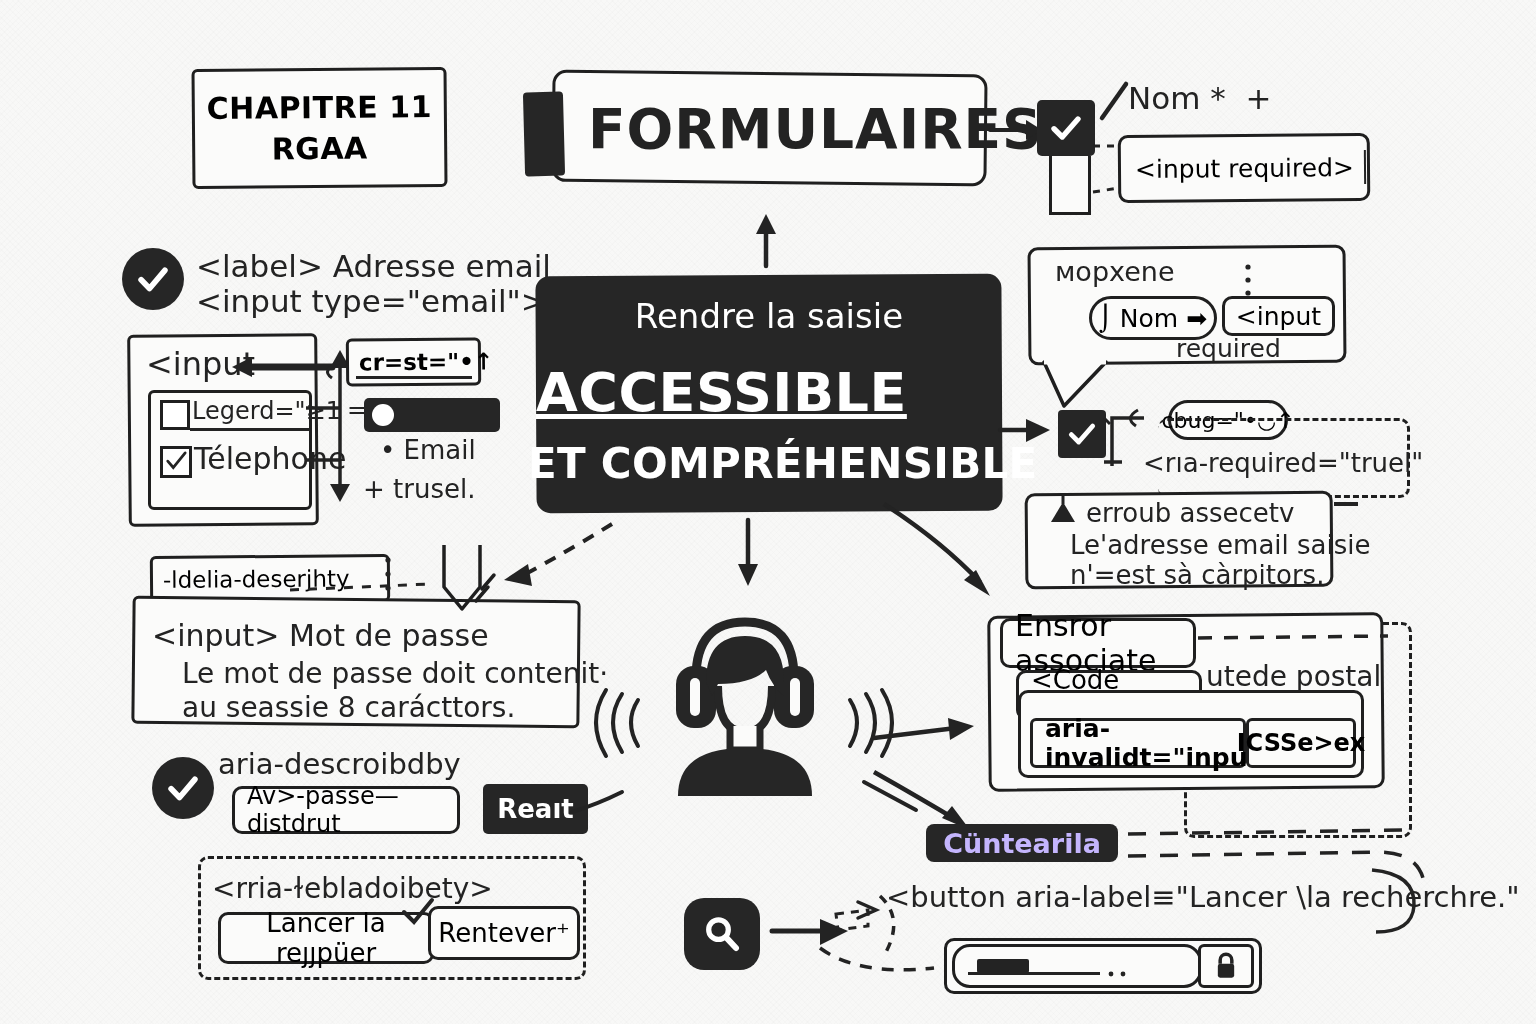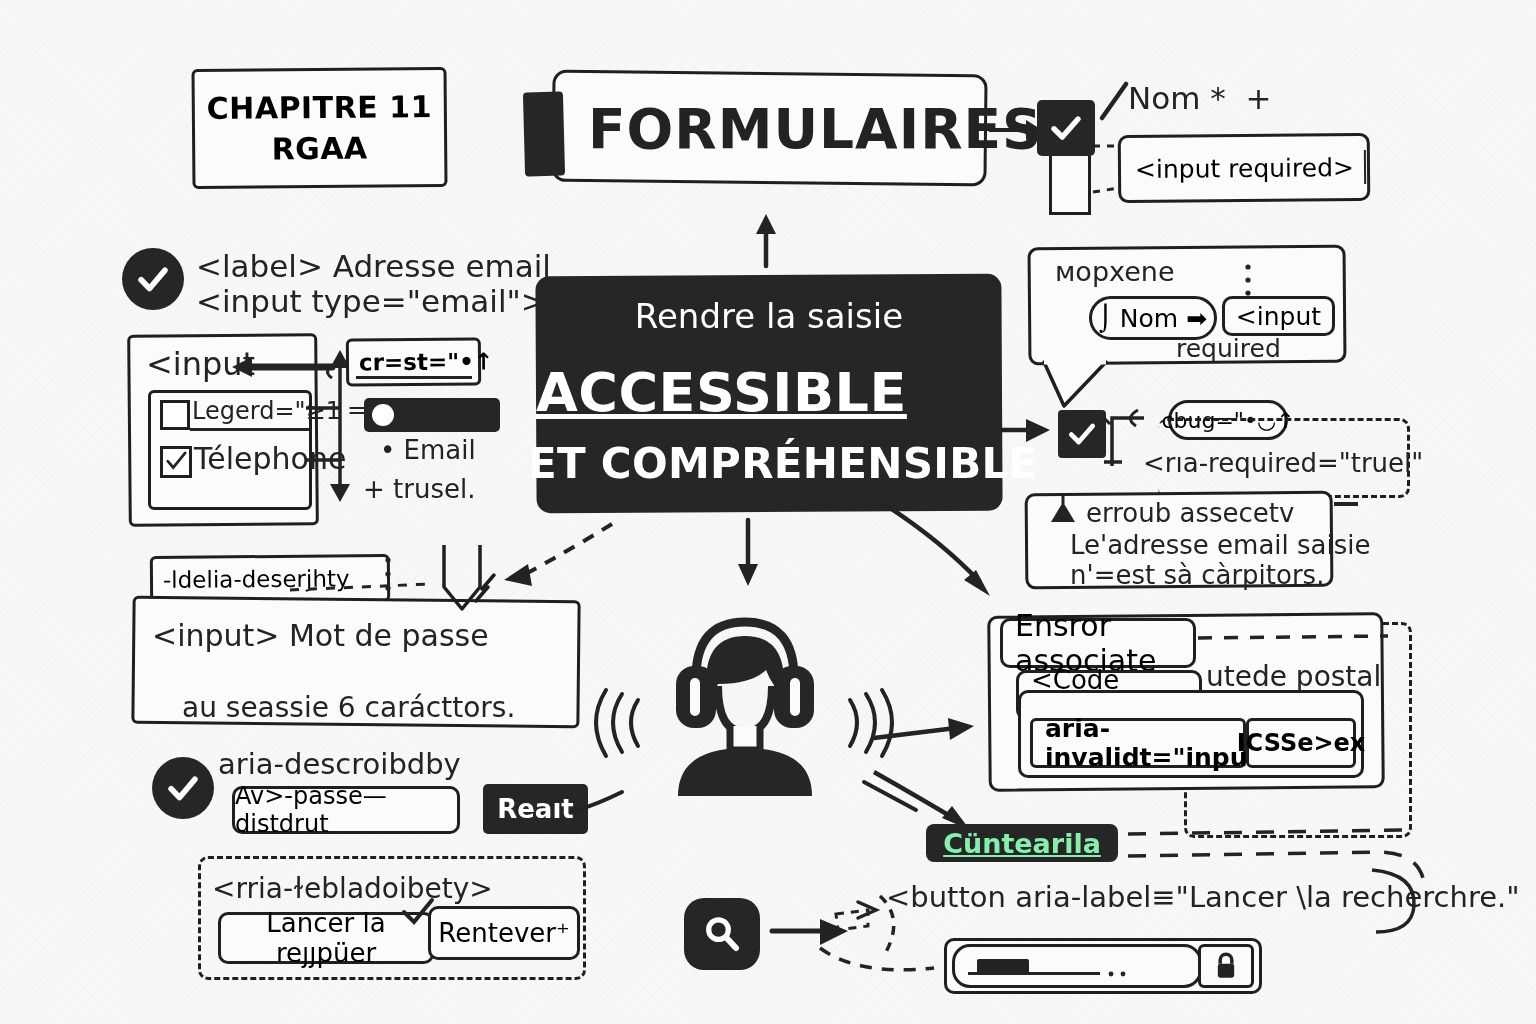--- a/index.html
+++ b/index.html
@@ -132,21 +132,22 @@
     <path d="M10,0 L40,0 L16,16 Z" fill="#fbfbfa" stroke="#1f1f1f" stroke-width="3"></path>
   </svg>
   <svg style="left:384px;top:556px;width:14px;height:46px;">
     <circle cx="4" cy="4" r="2.6" fill="#232323"></circle>
     <circle cx="4" cy="18" r="2.6" fill="#232323"></circle>
     <circle cx="4" cy="32" r="2.6" fill="#232323"></circle>
   </svg>
 
   <div class="box r6 skew2" style="left:132px;top:598px;width:448px;height:128px;"></div>
   <div class="t" style="left:152px;top:618px;font-size:30px;">&lt;input&gt; Mot de passe</div>
-  <div class="t" style="left:182px;top:691px;font-size:28px;">au seassie 6 carácttors.</div>
+  <div class="t" style="left:182px;top:657px;font-size:28px;">Le mot de passe doit contenit·</div>
+  <div class="t" style="left:182px;top:691px;font-size:28px;">au seassie 8 carácttors.</div>
 
   <svg style="left:432px;top:545px;width:72px;height:70px;">
     <path d="M12,0 L12,42 L30,64 L48,42 L48,0" stroke="#1f1f1f" stroke-width="3.5" fill="none" stroke-linejoin="round"></path>
     <path d="M50,44 L62,30" stroke="#1f1f1f" stroke-width="3.5" fill="none" stroke-linecap="round"></path>
     <path d="M44,56 L56,42" stroke="#1f1f1f" stroke-width="3.5" fill="none" stroke-linecap="round"></path>
   </svg>
   <svg style="left:290px;top:566px;width:150px;height:30px;">
     <path d="M0,24 L140,18" stroke="#232323" stroke-width="3" stroke-dasharray="9 9" fill="none"></path>
   </svg>
 
@@ -155,21 +156,21 @@
     <path d="M28,44 L4,60 L32,66 Z" fill="#232323"></path>
   </svg>
 
   <div style="position:absolute;left:152px;top:757px;width:62px;height:62px;border-radius:50%;background:#262626;display:flex;align-items:center;justify-content:center;">
     <svg viewBox="0 0 24 24" width="38" height="38">
       <path d="M4.5 12.5 L9.8 18 L19.5 6.5" stroke="#fff" stroke-width="3.6" fill="none" stroke-linecap="round" stroke-linejoin="round"></path>
     </svg>
   </div>
   <div class="t" style="left:218px;top:747px;font-size:29px;">aria-descroibdby</div>
   <div class="box r10" style="left:232px;top:786px;width:228px;height:48px;border-width:3.5px;">
-    <div class="lft" style="height:100%;">
+    <div class="lft" style="height:100%;padding-left:12px;">
       <span style="font-size:24px;">Av&gt;-passe—distdrut</span>
     </div>
   </div>
   <div style="position:absolute;left:483px;top:784px;width:105px;height:50px;background:#262626;border-radius:5px;display:flex;align-items:center;justify-content:center;">
     <span style="color:#fff;font-size:26px;font-weight:600;">Reaıt</span>
   </div>
 
   <div class="box r10 dash" style="left:198px;top:856px;width:388px;height:124px;"></div>
   <div class="t" style="left:212px;top:872px;font-size:28px;">&lt;rria-ɫebladoibety&gt;</div>
   <div class="box r10" style="left:218px;top:912px;width:216px;height:52px;border-width:3.5px;">
@@ -322,21 +323,21 @@
       <span style="font-size:25px;font-weight:600;">aria-invalidt="input</span>
     </div>
   </div>
   <div class="box r6" style="left:1246px;top:718px;width:110px;height:50px;border-width:3.5px;">
     <div class="ctr" style="height:100%;">
       <span style="font-size:24px;font-weight:600;">ICSSe&gt;ex</span>
     </div>
   </div>
 
   <div style="position:absolute;left:926px;top:824px;width:192px;height:38px;background:#262626;border-radius:8px;display:flex;align-items:center;justify-content:center;">
-    <span style="color:#86efac;font-size:27px;font-weight:700;text-decoration:underline;">Cüntearila</span>
+    <span style="color:#c4b5fd;font-size:27px;font-weight:700;">Cüntearila</span>
   </div>
   <svg style="left:1128px;top:826px;width:300px;height:44px;">
     <path d="M0,8 L282,4" stroke="#232323" stroke-width="3.5" stroke-dasharray="18 14" fill="none"></path>
     <path d="M0,30 L250,26 Q290,26 296,56" stroke="#232323" stroke-width="3.5" stroke-dasharray="18 14" fill="none"></path>
   </svg>
   <div class="t" style="left:886px;top:880px;font-size:29px;">&lt;button aria-label≡"Lancer \la recherchre."</div>
   <svg style="left:1370px;top:866px;width:60px;height:80px;">
     <path d="M2,4 Q46,8 44,40 Q42,66 6,66" stroke="#232323" stroke-width="3.5" fill="none"></path>
   </svg>
 

